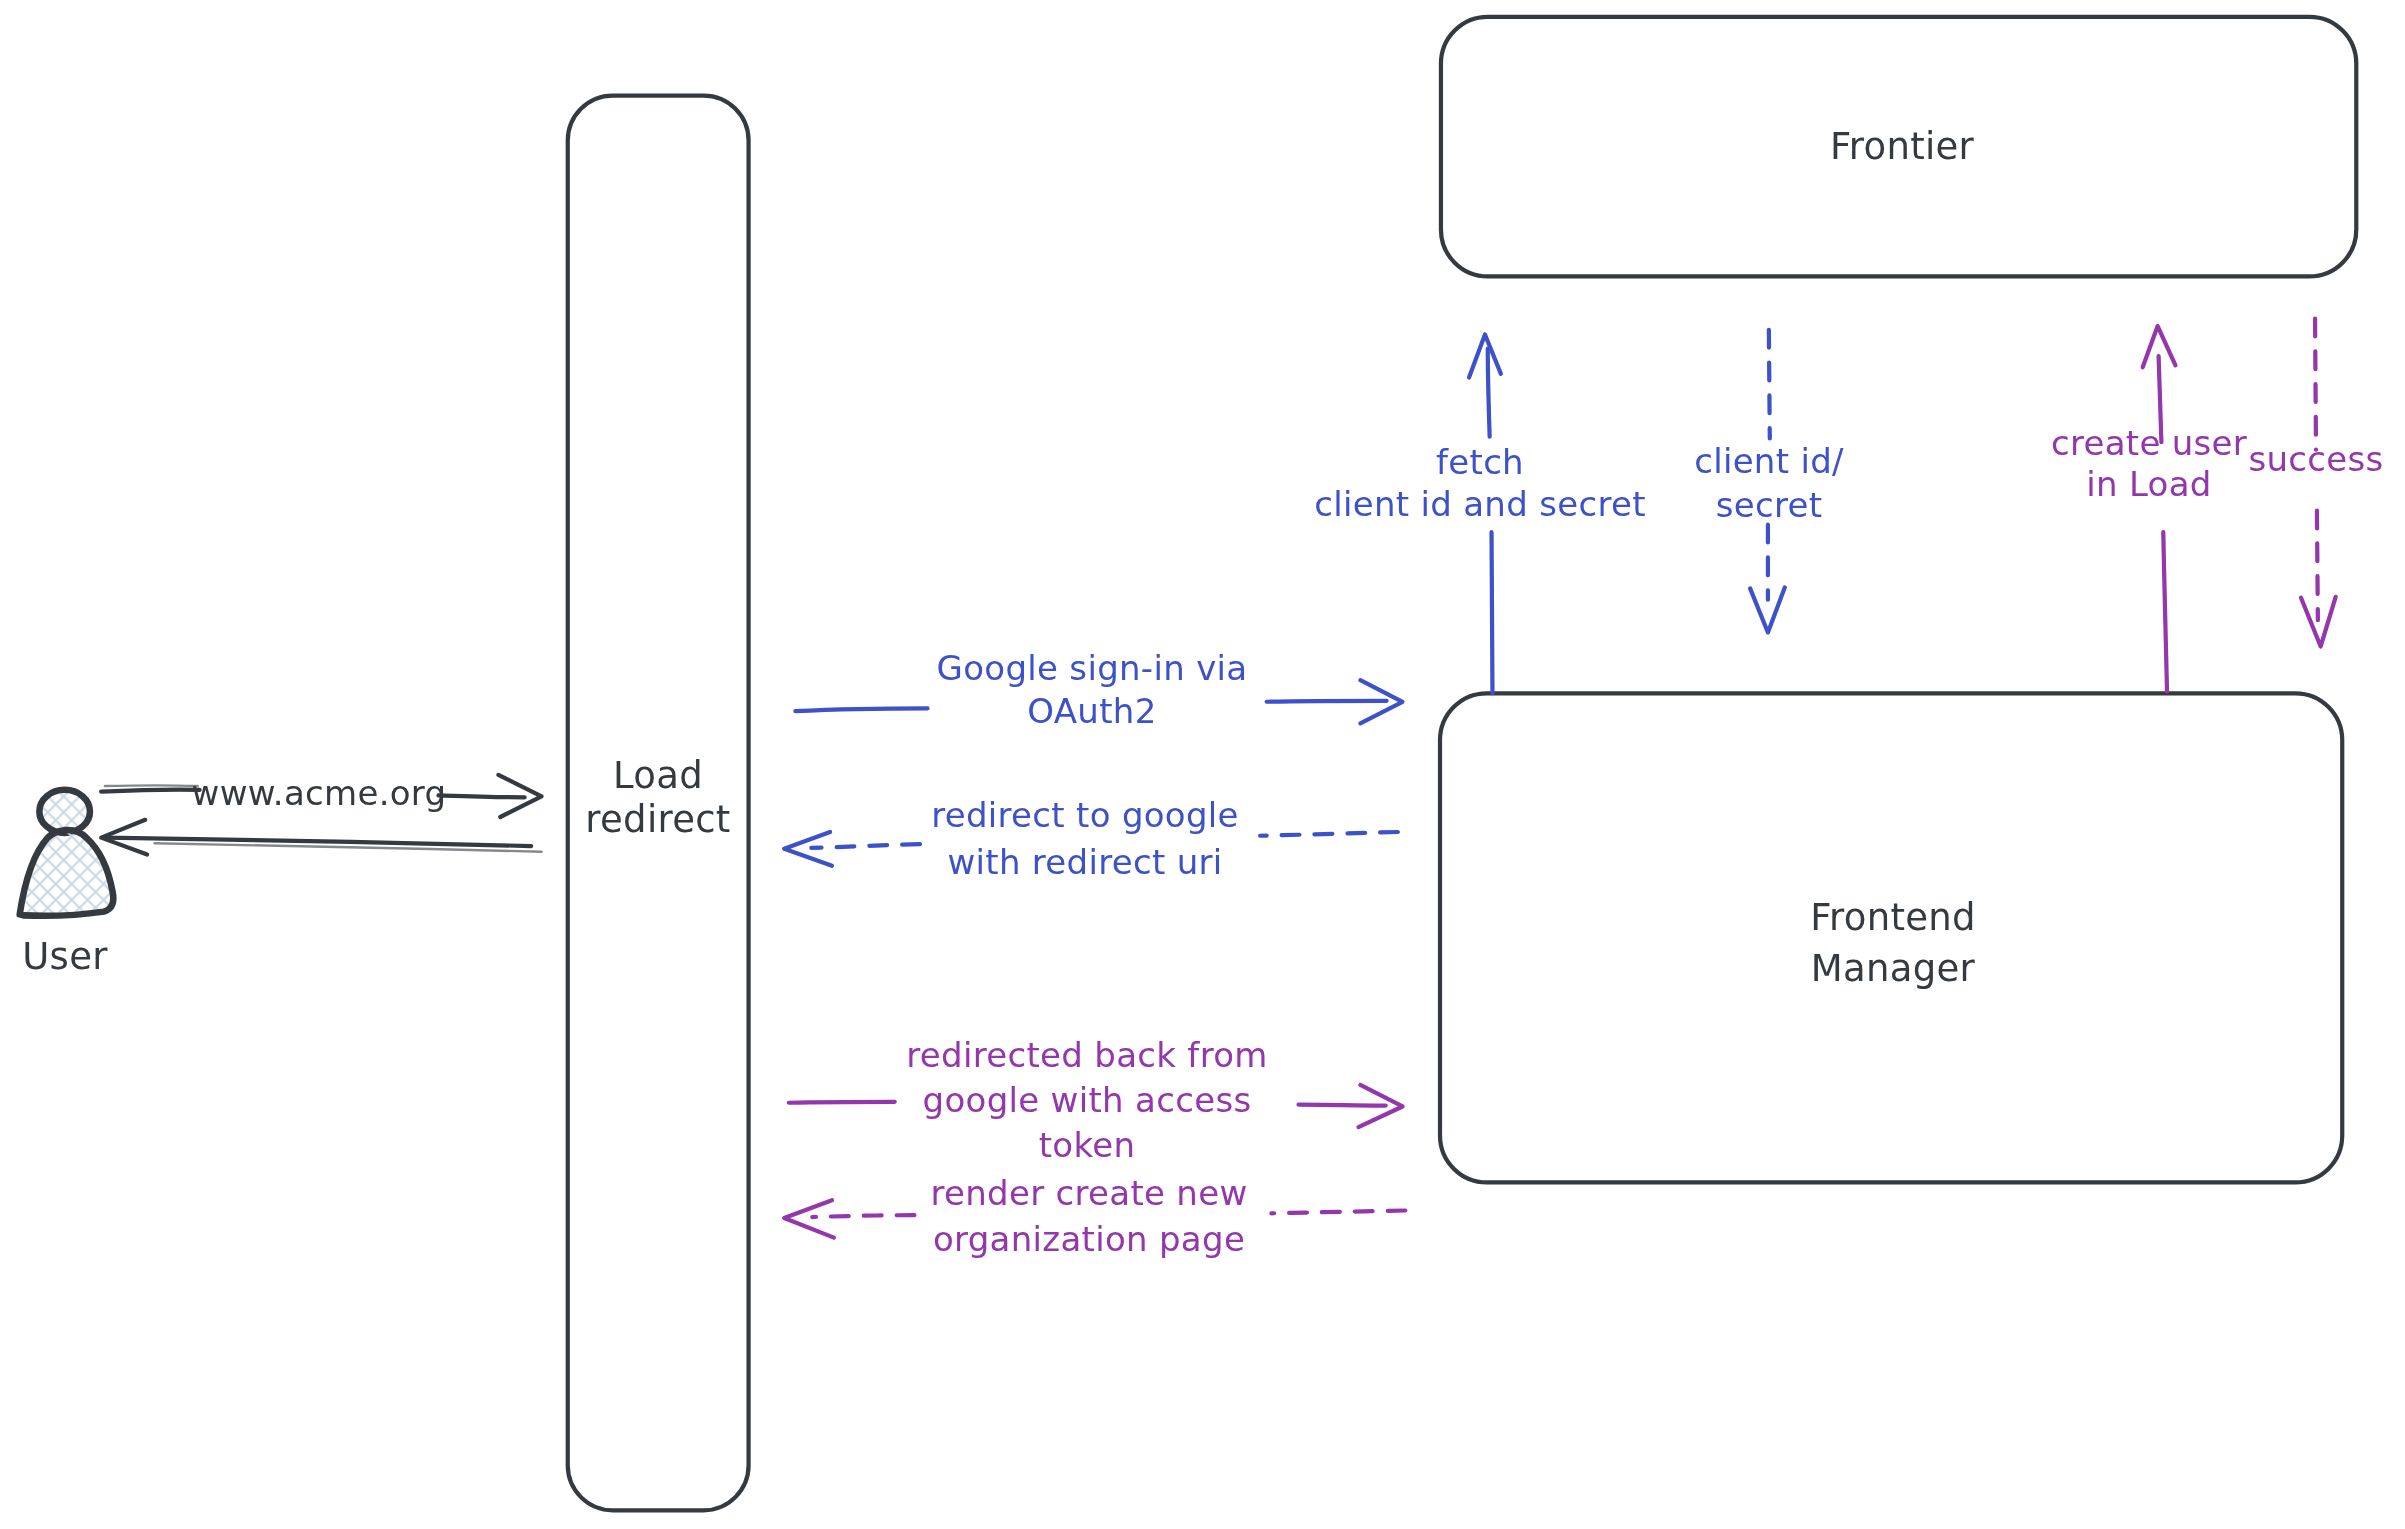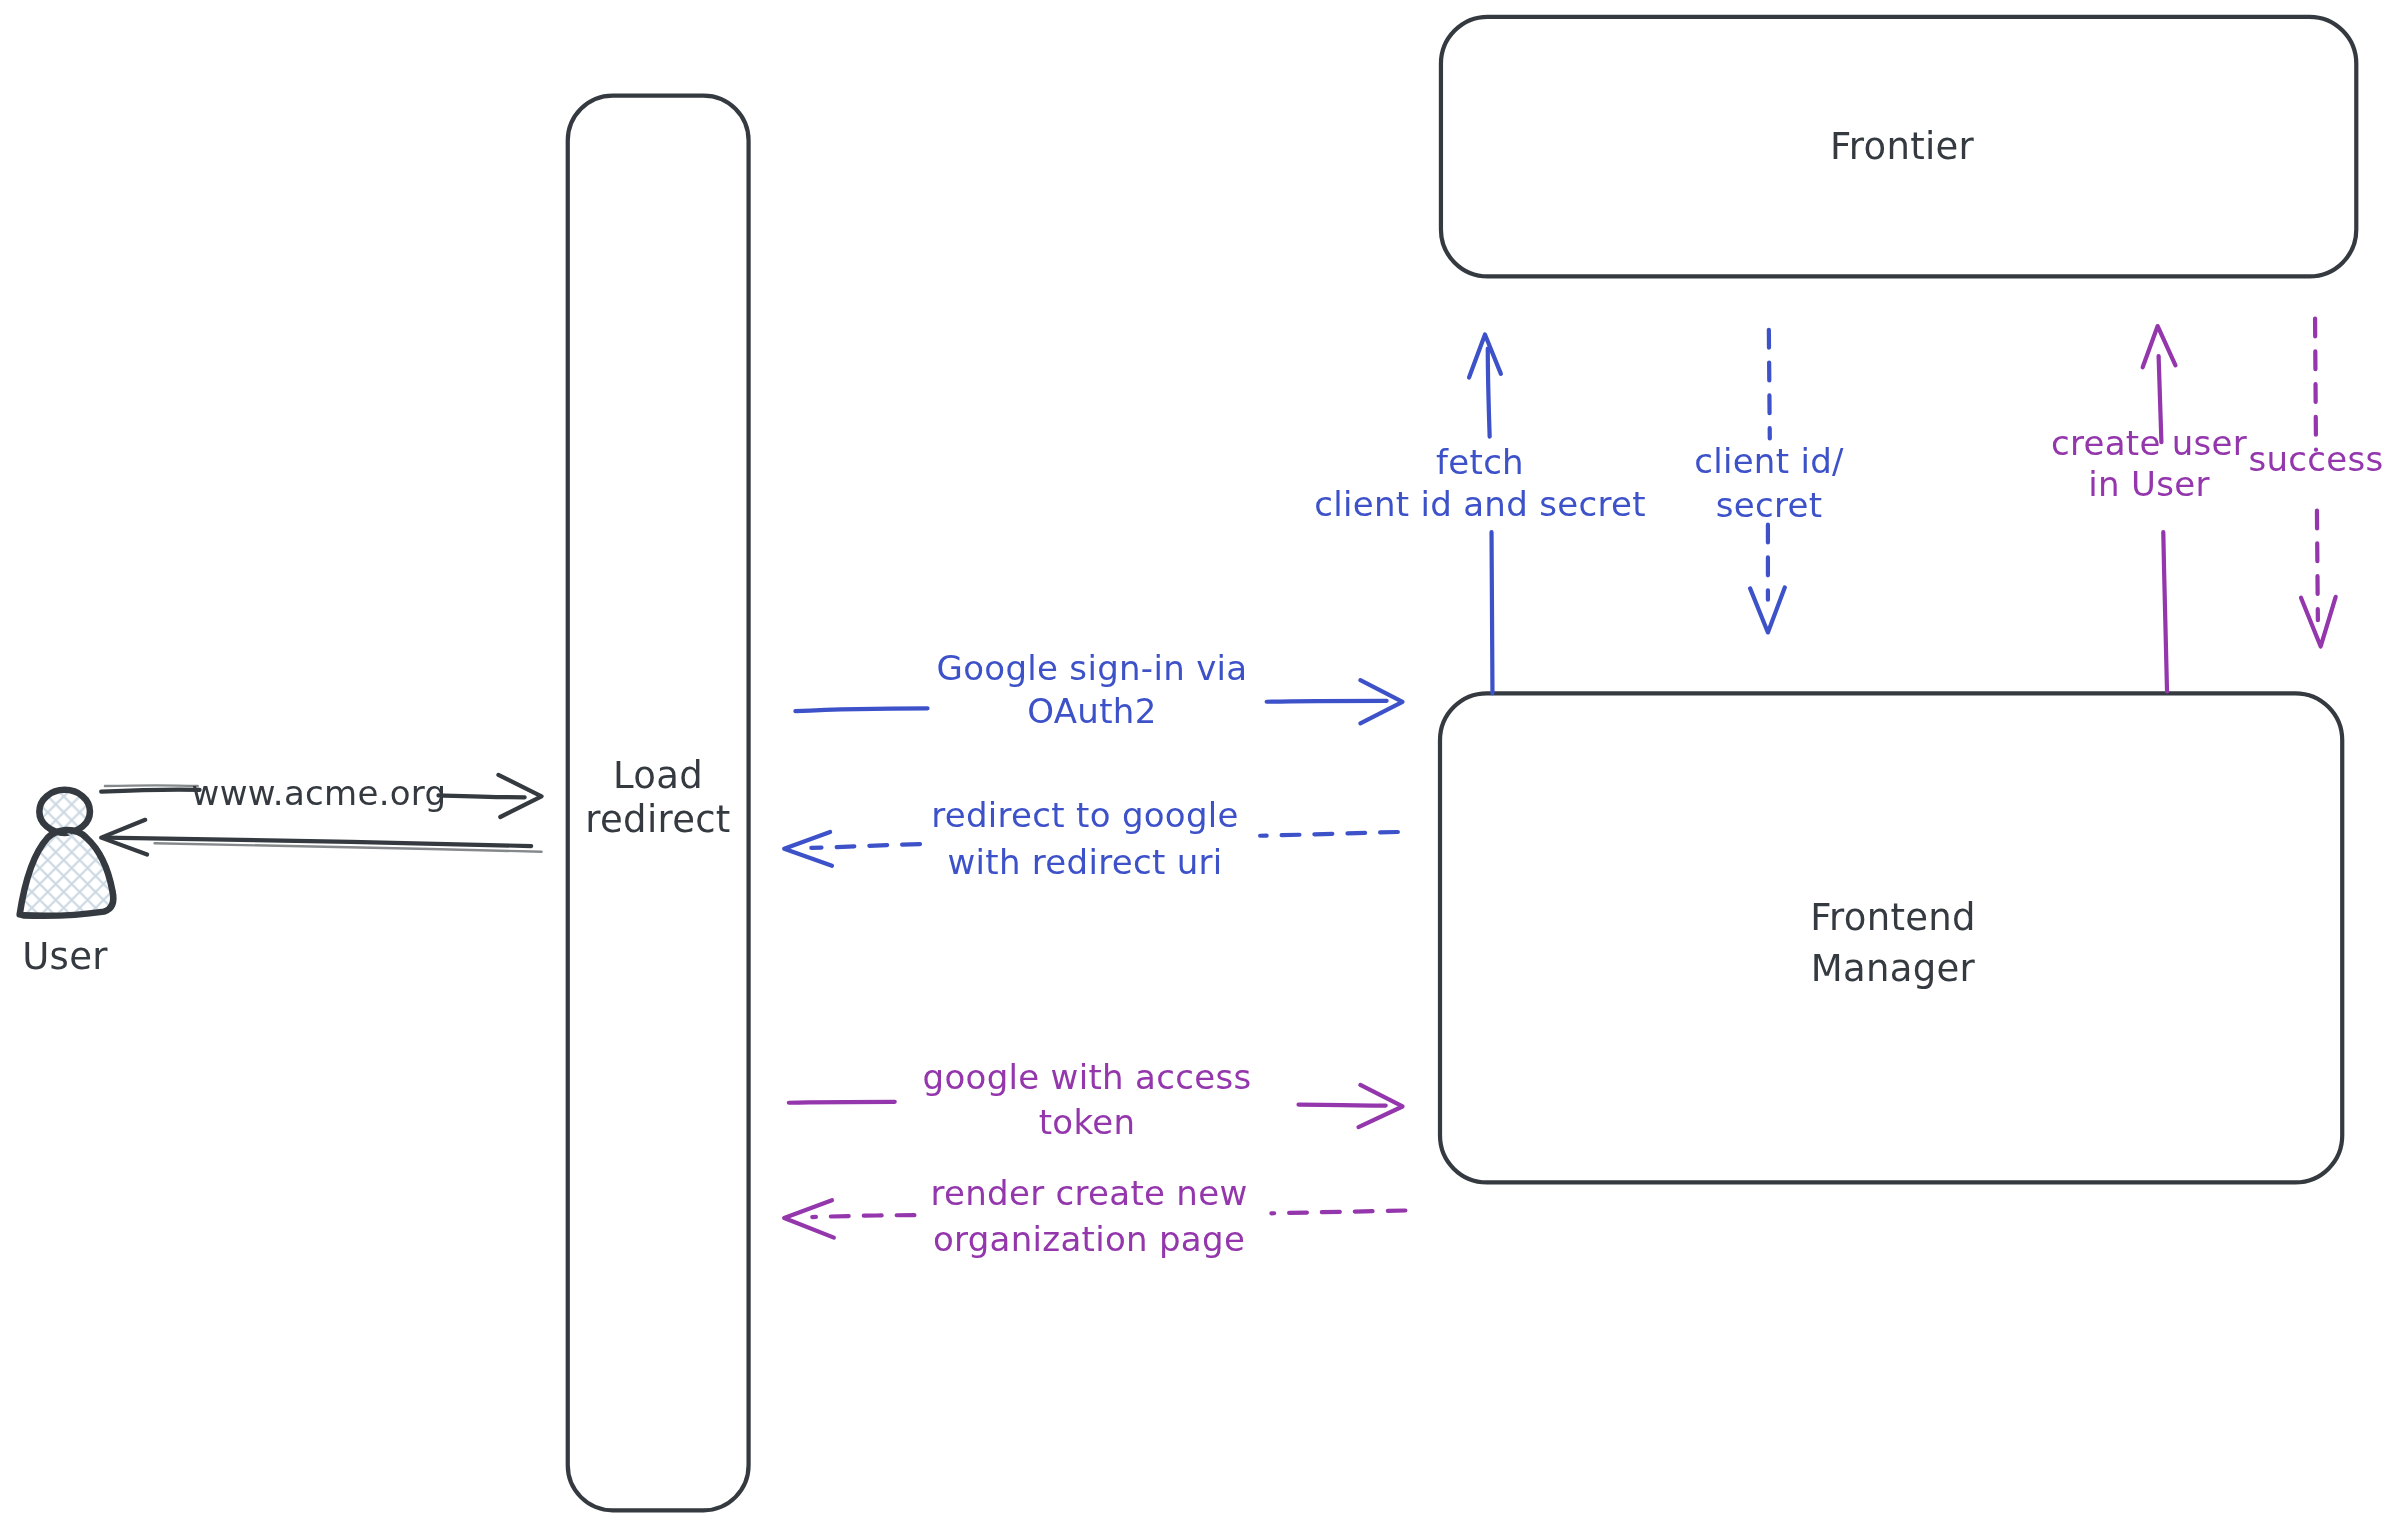--- a/index.html
+++ b/index.html
@@ -143,28 +143,29 @@
   <span>fetch</span>
   <span>client id and secret</span>
 </div>
 
 <div class="lbl t36 c-blue" style="left:1769px;top:483px;line-height:44px;">
   <span>client id/</span>
   <span>secret</span>
 </div>
 
 <div class="lbl t36 c-purple" style="left:1087px;top:1100px;line-height:45px;">
+  <span>redirected back from</span>
   <span>google with access</span>
   <span>token</span>
 </div>
 
 <div class="lbl t36 c-purple" style="left:1089px;top:1216px;line-height:46px;">
   <span>render create new</span>
   <span>organization page</span>
 </div>
 
 <div class="lbl t36 c-purple" style="left:2149px;top:464px;line-height:41px;">
   <span>create user</span>
-  <span>in User</span>
+  <span>in Load</span>
 </div>
 
 <div class="lbl t36 c-purple" style="left:2316px;top:459px;">success</div>
 
 
 </body></html>

